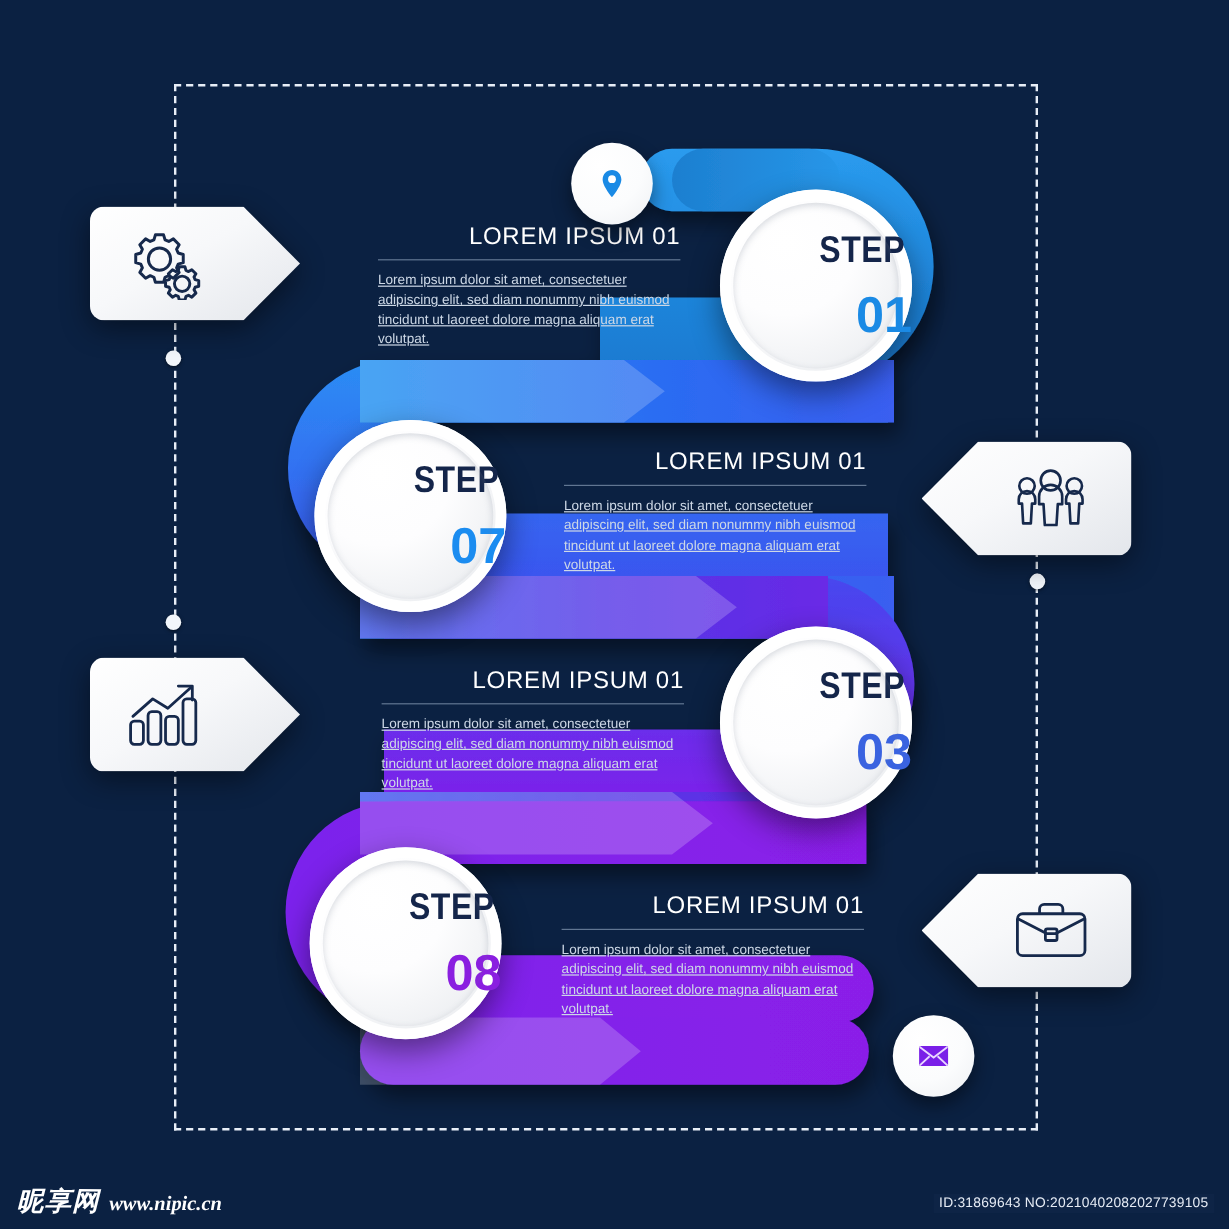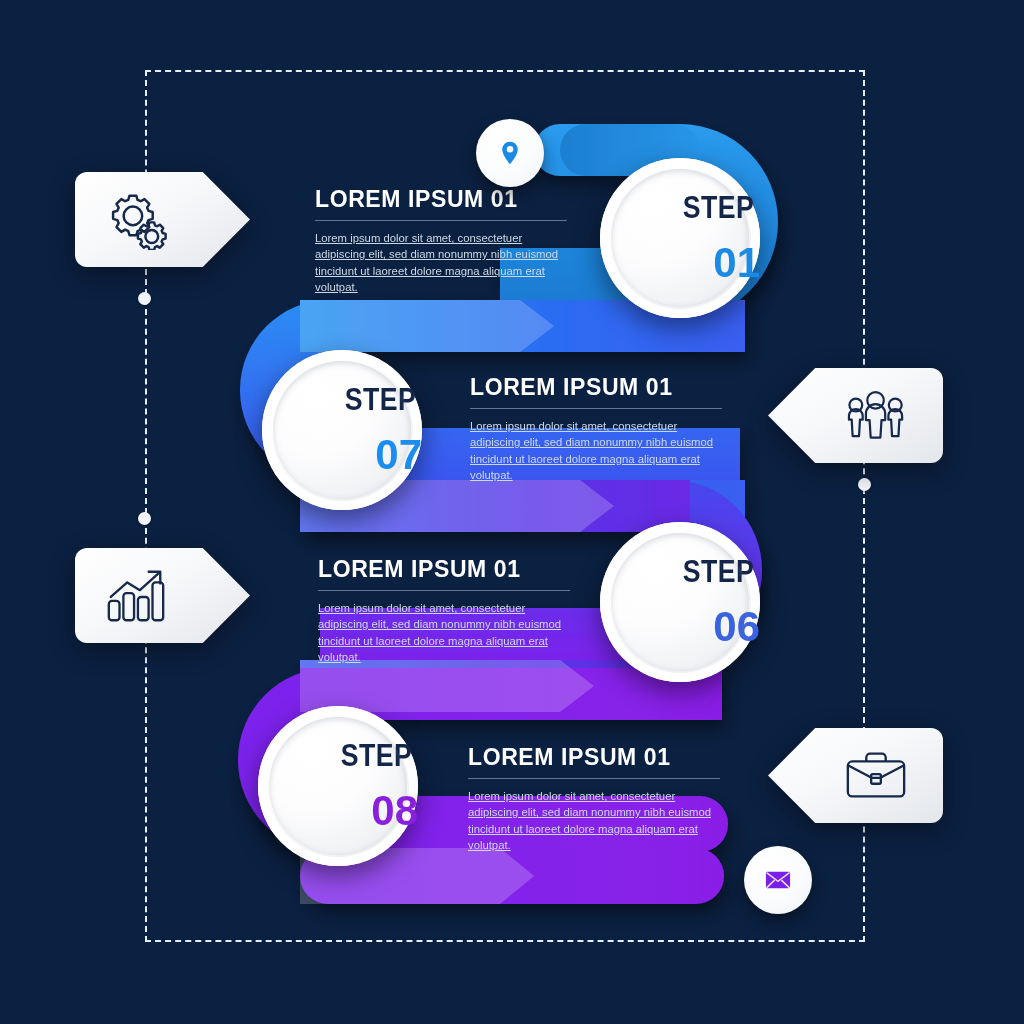--- a/index.html
+++ b/index.html
@@ -44,22 +44,22 @@
     line-height:1;transform:scaleX(.86);font-family:"Liberation Sans",sans-serif;
   }
   .step-num{
     font-size:42px;font-weight:700;line-height:1;margin-top:19px;
     font-family:"Liberation Sans",sans-serif;
   }
 
   
   .txt{position:absolute;width:252px;}
   .txt h3{
-    margin:0 0 7px 0;font-size:23px;font-weight:700;letter-spacing:.6px;
-    color:#ffffff;font-family:"Liberation Sans",sans-serif;
+    margin:0 0 7px 0;font-size:20px;font-weight:400;letter-spacing:.6px;
+    color:#ffffff;font-family:"Liberation Sans",sans-serif;text-align:right;
   }
   .rule{height:1px;background:#7f93ae;opacity:.75;margin-bottom:9px;width:100%;}
   .txt p{
     margin:0;font-size:11.3px;line-height:1.44;color:#cdd8e6;
     font-family:"Liberation Sans",sans-serif;
     text-decoration:underline;
   }
 
   
   .tag{
@@ -191,21 +191,21 @@
     <span class="step-num" style="color:#1a8ae5">01</span>
   </div>
 
   <div class="step" style="left:262px;top:350px;">
     <span class="step-word">STEP</span>
     <span class="step-num" style="color:#1b8cf0">07</span>
   </div>
 
   <div class="step" style="left:600px;top:522px;">
     <span class="step-word">STEP</span>
-    <span class="step-num" style="color:#3a63e0">06</span>
+    <span class="step-num" style="color:#3a63e0">03</span>
   </div>
 
   <div class="step" style="left:258px;top:706px;">
     <span class="step-word">STEP</span>
     <span class="step-num" style="color:#8a1fe0">08</span>
   </div>
 
   <div class="txt" style="left:315px;top:186px;">
     <h3>LOREM IPSUM 01</h3>
     <div class="rule"></div>
@@ -282,14 +282,21 @@
   </div>
 
   <div class="badge" style="left:744px;top:846px;">
     <svg viewBox="0 0 28 22">
       <rect x="1" y="2" width="26" height="18" rx="1.6" fill="#7a1fe8"></rect>
       <path d="M1.6 3 L14 12.4 L26.4 3" fill="none" stroke="#e9d7ff" stroke-width="1.7"></path>
       <path d="M1.6 19.4 L10.4 11.2 M26.4 19.4 L17.6 11.2" fill="none" stroke="#e9d7ff" stroke-width="1.7"></path>
     </svg>
   </div>
 
+  <div class="footer">
+    <div class="wm">
+      <span class="wm-cn">昵享网</span>
+      <span class="wm-url">www.nipic.cn</span>
+    </div>
+    <div class="idtag">ID:31869643 NO:20210402082027739105</div>
+  </div>
 
 </div>
 
 </body></html>

